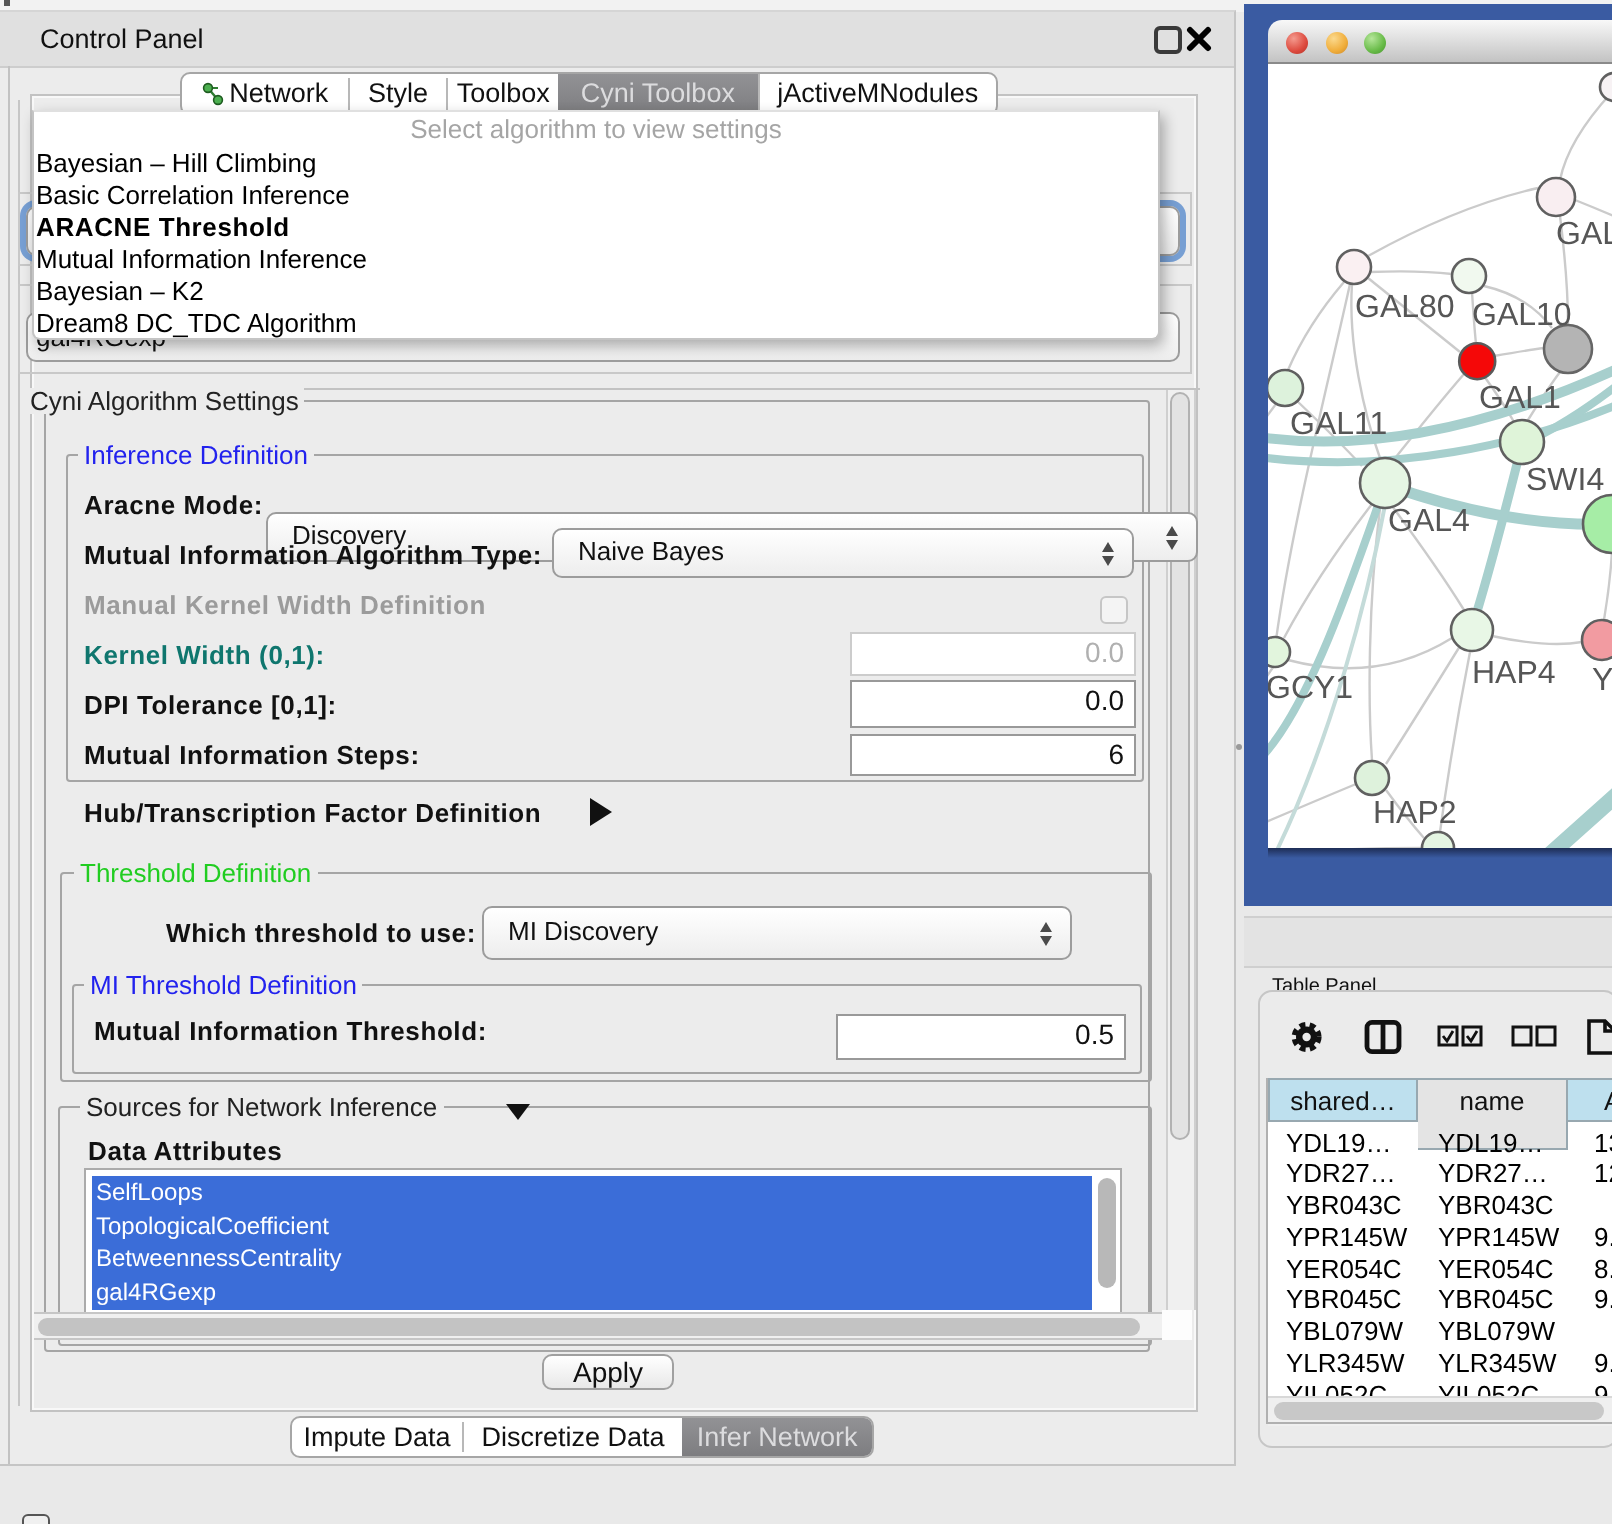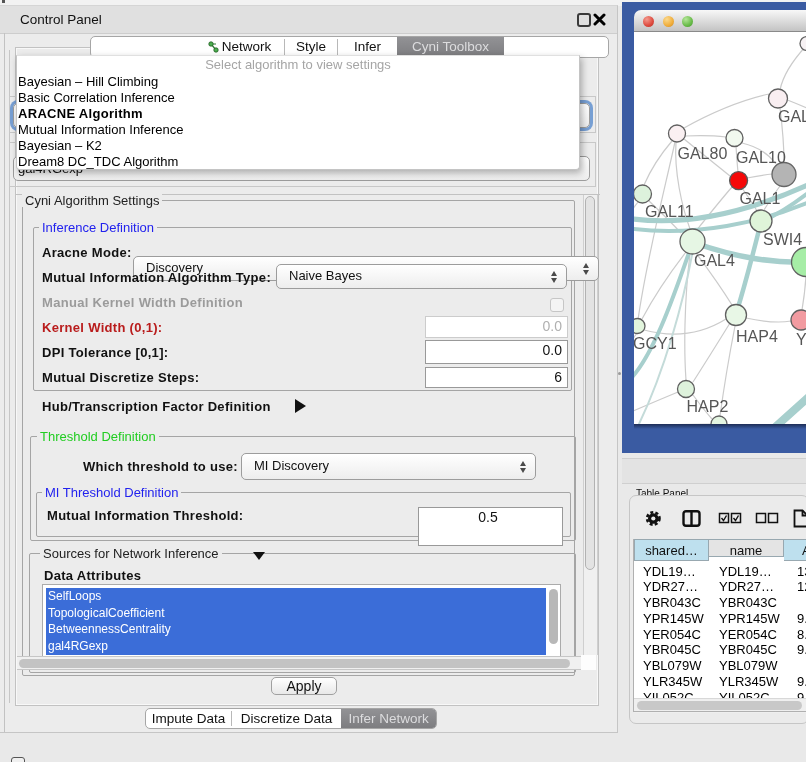--- a/index.html
+++ b/index.html
@@ -45,65 +45,65 @@
 <div class="abs" style="left:583px;top:195px;width:13px;height:460px;background:#f0f0f0;border-left:1px solid #cfcfcf;border-right:1px solid #cfcfcf;"></div>
 <div class="abs" style="left:584.5px;top:196px;width:10px;height:374px;background:#e3e3e3;border:1px solid #b2b2b2;border-radius:6px;box-sizing:border-box;"></div>
 <div class="abs" style="left:581px;top:655px;width:15px;height:15px;background:#fdfdfd;"></div>
 
 <div class="combo" style="left:13px;top:103px;width:575px;height:23px;box-shadow:0 0 0 3px rgba(90,140,205,0.8);"></div>
 <div class="combo" style="left:13px;top:156px;width:575px;height:23px;">
     <span class="ct" style="top:4px;left:4px;">gal4RGexp</span>
   </div>
 
 <div class="group" style="left:22px;top:200px;width:551px;height:474px;"></div>
-<div class="gtitle" style="left:22px;top:194px;color:#222;">Cyni Algorithm Settings</div>
+<div class="gtitle" style="left:12px;top:194px;color:#222;">Cyni Algorithm Settings</div>
 
 <div class="group" style="left:33px;top:227px;width:537px;height:162px;"></div>
 <div class="gtitle" style="left:39px;top:221px;color:#2222ee;">Inference Definition</div>
 
 <div class="abs lbl b" style="left:42px;top:245px;">Aracne Mode:</div>
 <div class="combo" style="left:133px;top:256px;width:432px;height:23px;padding-left:32px;">
     <span class="ct" style="top:3px;">Discovery</span>
     <span class="stepper"></span>
   </div>
 
 <div class="abs lbl b" style="left:42px;top:270px;">Mutual Information Algorithm Type:</div>
 <div class="combo" style="left:276px;top:264px;width:289px;height:23px;">
     <span class="ct" style="top:3px;">Naive Bayes</span>
     <span class="stepper"></span>
   </div>
 
 <div class="abs lbl b" style="left:42px;top:295px;color:#9b9b9b;">Manual Kernel Width Definition</div>
 <div class="abs" style="left:550px;top:298px;width:12px;height:12px;border:1px solid #c6c6c6;border-radius:3px;background:#f4f4f4;"></div>
 
-<div class="abs lbl b" style="left:42px;top:320px;color:#b91c1c;">Kernel Width (0,1):</div>
+<div class="abs lbl b" style="left:42px;top:320px;color:#0f766e;">Kernel Width (0,1):</div>
 <div class="field" style="left:425px;top:316px;width:136px;height:19px;border-color:#cccccc;color:#b0b0b0;padding:1px 5px 0 0;">0.0</div>
 
 <div class="abs lbl b" style="left:42px;top:345px;">DPI Tolerance [0,1]:</div>
 <div class="field" style="left:425px;top:340px;width:136px;height:21px;padding:1px 5px 0 0;">0.0</div>
 
-<div class="abs lbl b" style="left:42px;top:370px;">Mutual Discretize Steps:</div>
+<div class="abs lbl b" style="left:42px;top:370px;">Mutual Information Steps:</div>
 <div class="field" style="left:425px;top:367px;width:136px;height:18px;padding:1px 5px 0 0;">6</div>
 
 <div class="abs lbl b" style="left:42px;top:399px;">Hub/Transcription Factor Definition</div>
 <div class="abs" style="left:295px;top:399px;width:0;height:0;border-top:7px solid transparent;border-bottom:7px solid transparent;border-left:11px solid #111;"></div>
 
 <div class="group" style="left:30px;top:436px;width:544px;height:103px;"></div>
 <div class="gtitle" style="left:37px;top:430px;color:#21cd21;">Threshold Definition</div>
 
 <div class="abs lbl b" style="left:83px;top:459px;">Which threshold to use:</div>
 <div class="combo" style="left:241px;top:453px;width:293px;height:25px;">
     <span class="ct" style="top:4px;">MI Discovery</span>
     <span class="stepper"></span>
   </div>
 
 <div class="group" style="left:36px;top:492px;width:533px;height:43px;"></div>
 <div class="gtitle" style="left:42px;top:486px;color:#2222ee;">MI Threshold Definition</div>
 <div class="abs lbl b" style="left:47px;top:508px;">Mutual Information Threshold:</div>
-<div class="field" style="left:418px;top:507px;width:138px;height:20px;padding:1px 5px 16px 0;text-align:center;">0.5</div>
+<div class="field" style="left:418px;top:507px;width:138px;height:20px;padding:1px 5px 0 0;">0.5</div>
 
 <div class="group" style="left:29px;top:553px;width:545px;height:118px;"></div>
 <div class="gtitle" style="left:40px;top:547px;color:#222;">Sources for Network Inference</div>
 <div class="abs" style="left:253px;top:552px;width:0;height:0;border-left:6px solid transparent;border-right:6px solid transparent;border-top:8px solid #111;"></div>
 
 <div class="abs lbl b" style="left:44px;top:568px;">Data Attributes</div>
 
 <div class="abs" style="left:42px;top:584px;width:519px;height:73px;background:#fff;border:1px solid #ababab;box-sizing:border-box;"></div>
 <div class="abs" style="left:46px;top:588px;width:500px;height:67px;background:#3b6dd8;"></div>
 <div class="abs" style="left:48px;top:588px;font-size:12px;line-height:16.7px;color:#fff;">SelfLoops<br>TopologicalCoefficient<br>BetweennessCentrality<br>gal4RGexp</div>
@@ -114,32 +114,33 @@
 
 <div class="abs" style="left:271px;top:677px;width:66px;height:18px;background:linear-gradient(#ffffff,#e8e8e8);border:1px solid #a0a0a0;border-radius:5px;font-size:14px;color:#111;text-align:center;line-height:17px;box-sizing:border-box;">Apply</div>
 
 <div class="seg" style="left:145px;top:708px;width:292px;height:21px;box-sizing:border-box;">
   <div class="s" style="width:95px;line-height:19px;">Impute Data</div>
   <div class="sep"></div>
   <div class="s" style="width:122px;line-height:19px;">Discretize Data</div>
   <div class="s sel" style="width:106px;line-height:19px;border-radius:0 4px 4px 0;">Infer Network</div>
 </div>
 
-<div class="seg" style="left:90px;top:36px;width:519px;height:22px;box-sizing:border-box;justify-content:center;">
+<div class="seg" style="left:90px;top:36px;width:409px;height:22px;box-sizing:border-box;">
   <div class="s" style="width:89px;line-height:20px;"><svg width="11" height="12" style="vertical-align:-2px;margin-right:3px;" viewBox="0 0 11 12">
         <line x1="3" y1="3" x2="8" y2="9" stroke="#2f7d32" stroke-width="1.2"></line>
         <line x1="3" y1="3" x2="8" y2="3" stroke="#2f7d32" stroke-width="1"></line>
         <circle cx="3" cy="3" r="2.2" fill="#4caf50" stroke="#1e5c20" stroke-width="0.8"></circle>
         <circle cx="8" cy="9" r="2.2" fill="#4caf50" stroke="#1e5c20" stroke-width="0.8"></circle>
       </svg>Network</div>
   <div class="sep"></div>
   <div class="s" style="width:52px;line-height:20px;">Style</div>
   <div class="sep"></div>
-  <div class="s" style="width:59px;line-height:20px;">Infer</div>
+  <div class="s" style="width:59px;line-height:20px;">Toolbox</div>
   <div class="s sel" style="width:107px;line-height:20px;">Cyni Toolbox</div>
+  <div class="s" style="width:127px;line-height:20px;border-left:1px solid #b8b8b8;">jActiveMNodules</div>
 </div>
 
 <div class="abs" style="left:622px;top:2px;width:184px;height:451px;background:#3a5ba2;"></div>
 <div class="abs" style="left:634px;top:10px;width:172px;height:22px;background:linear-gradient(#f8f8f8,#c3c3c3);border-radius:7px 0 0 0;border-bottom:1px solid #8a8a8a;box-sizing:border-box;"></div>
 <div class="abs" style="left:643px;top:15.5px;width:11px;height:11px;border-radius:50%;background:radial-gradient(circle at 35% 30%,#f49a8e,#dd4a3e 60%,#b03226);"></div>
 <div class="abs" style="left:662.5px;top:15.5px;width:11px;height:11px;border-radius:50%;background:radial-gradient(circle at 35% 30%,#fbd98d,#f0ad3a 60%,#c8862a);"></div>
 <div class="abs" style="left:682px;top:15.5px;width:11px;height:11px;border-radius:50%;background:radial-gradient(circle at 35% 30%,#b5e69a,#68bb48 60%,#47922f);"></div>
 <div class="abs" style="left:634px;top:32px;width:172px;height:392px;background:#fff;overflow:hidden;">
 <svg width="172" height="392" viewBox="0 0 172 392">
   <g fill="none" stroke="#cbcbcb" stroke-width="1.2">
@@ -243,21 +244,21 @@
     <rect x="124.5" y="4.5" width="9" height="9"></rect>
   </g>
   <g fill="none" stroke="#111" stroke-width="1.8">
     <path d="M 150.5 1.5 h 8 l 5 5 v 11 h -13 z"></path>
     <path d="M 158.5 1.5 v 5 h 5"></path>
   </g>
 </svg>
 
 <div class="abs" style="left:633px;top:539px;width:173px;height:173px;background:#fff;border-left:1px solid #b0b0b0;"></div>
 <div class="abs" style="left:634px;top:539px;width:75px;height:22px;background:#bee0ee;border:1px solid #98a8b0;box-sizing:border-box;font-size:13px;text-align:center;line-height:21px;color:#111;">shared…</div>
-<div class="abs" style="left:709px;top:539px;width:75px;height:18px;background:#e4e4e4;border:1px solid #98a8b0;border-left:none;box-sizing:border-box;font-size:13px;text-align:center;line-height:21px;color:#111;">name</div>
+<div class="abs" style="left:709px;top:539px;width:75px;height:36px;background:#e4e4e4;border:1px solid #98a8b0;border-left:none;box-sizing:border-box;font-size:13px;text-align:center;line-height:21px;color:#111;">name</div>
 <div class="abs" style="left:784px;top:539px;width:22px;height:22px;background:#bee0ee;border-top:1px solid #98a8b0;border-bottom:1px solid #98a8b0;box-sizing:border-box;font-size:13px;line-height:21px;color:#111;padding-left:18px;">A</div>
 <div class="abs" style="left:643px;top:563.5px;font-size:13px;line-height:15.8px;color:#000;white-space:pre-line;">YDL19…
 YDR27…
 YBR043C
 YPR145W
 YER054C
 YBR045C
 YBL079W
 YLR345W
 YIL052C</div>
@@ -283,13 +284,13 @@
 <div class="abs" style="left:634px;top:698px;width:172px;height:14px;background:#efefef;border-top:1px solid #d8d8d8;"></div>
 <div class="abs" style="left:637px;top:701px;width:165px;height:9px;background:#c8c8c8;border-radius:4.5px;"></div>
 <div class="abs" style="left:633px;top:711px;width:173px;height:1px;background:#b0b0b0;"></div>
 
 <div class="abs" style="left:618px;top:372px;width:3px;height:3px;background:#9a9a9a;border-radius:50%;"></div>
 
 <div class="abs" style="left:11px;top:757px;width:12px;height:10px;border:1.5px solid #555;border-radius:3px;background:#f0f0f0;"></div>
 
 <div class="abs" style="left:16px;top:55px;width:564px;height:115px;background:#fff;border:1px solid #c4c4c4;border-top-color:#e0e0e0;border-radius:0 0 4px 4px;box-shadow:2px 3px 7px rgba(0,0,0,0.3);box-sizing:border-box;"></div>
 <div class="abs" style="left:16px;top:57px;width:564px;text-align:center;font-size:13px;color:#a5a5a5;">Select algorithm to view settings</div>
-<div class="abs" style="left:18px;top:74px;font-size:13px;line-height:16px;color:#000;">Bayesian – Hill Climbing<br>Basic Correlation Inference<br><span class="b">ARACNE Algorithm</span><br>Mutual Information Inference<br>Bayesian – K2<br>Dream8 DC_TDC Algorithm</div>
+<div class="abs" style="left:18px;top:74px;font-size:13px;line-height:16px;color:#000;">Bayesian – Hill Climbing<br>Basic Correlation Inference<br><span class="b">ARACNE Threshold</span><br>Mutual Information Inference<br>Bayesian – K2<br>Dream8 DC_TDC Algorithm</div>
 
 </body></html>

